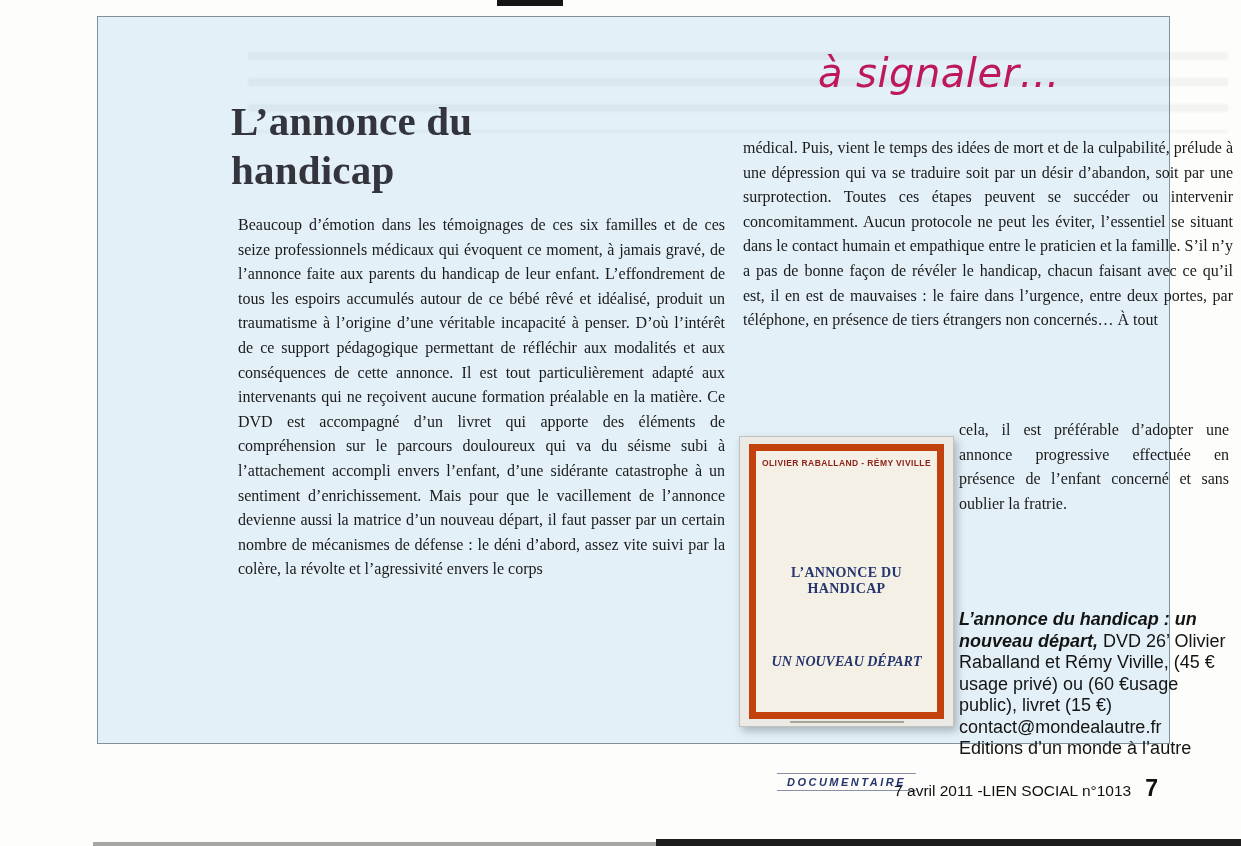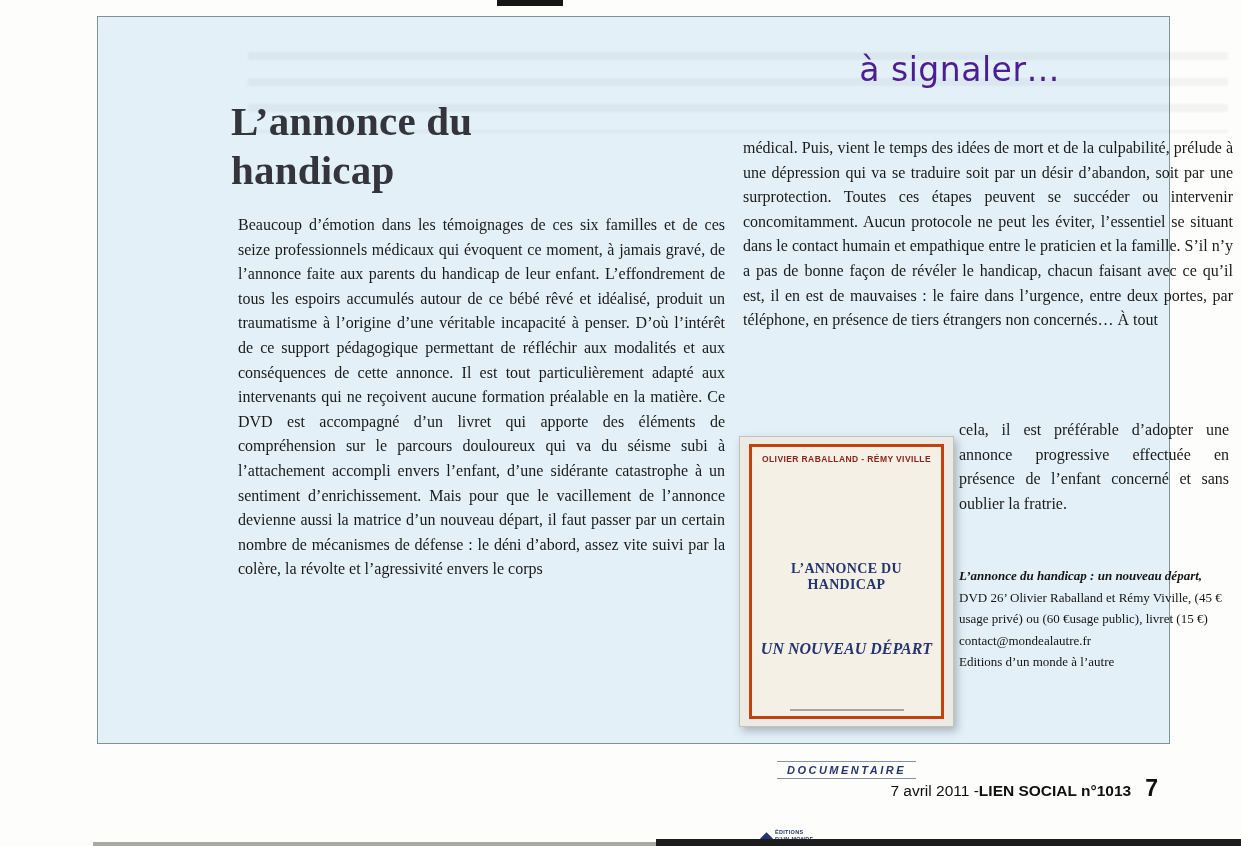--- a/index.html
+++ b/index.html
@@ -14,22 +14,22 @@
     background:#e3f0f7;border:1px solid #7f929a;
   }
   
   .bleed{
     position:absolute;left:150px;top:28px;width:980px;height:88px;
     opacity:.045;filter:blur(1.2px);pointer-events:none;
     background:repeating-linear-gradient(180deg,transparent 0 7px,#2a3340 7px 15px,transparent 15px 26px);
   }
   .signaler{
     position:absolute;top:33px;right:109px;
-    font-family:"DejaVu Sans",sans-serif;
-    font-size:33px;color:#4c1d95;letter-spacing:.5px;
+    font-family:"DejaVu Sans",sans-serif;font-style:italic;
+    font-size:40px;color:#be185d;letter-spacing:.5px;
   }
   .title{
     position:absolute;left:133px;top:80px;width:285px;margin:0;
     font-family:"Liberation Serif",serif;font-weight:700;
     font-size:41px;line-height:49px;color:#33343c;letter-spacing:.2px;
   }
   .body-text{
     position:absolute;margin:0;
     font-size:16px;line-height:24.6px;text-align:justify;color:#1a1a1a;
   }
@@ -38,53 +38,53 @@
   .col-right-wrap{left:861px;top:401px;width:270px;}
 
   .dvd-photo{
     position:absolute;left:641px;top:419px;width:215px;height:291px;
     background:#eceae4;border:1px solid #c2c1ba;
     box-shadow:3px 4px 8px rgba(60,70,80,.35);
     padding:7px 9px;box-sizing:border-box;
   }
   .dvd-cover{
     width:100%;height:100%;box-sizing:border-box;
-    background:#f4f0e6;border:3px solid #c2410c;
+    background:#f4f0e6;border:7px solid #c2410c;
     display:flex;flex-direction:column;align-items:center;text-align:center;
     font-family:"Liberation Sans",sans-serif;padding-top:7px;gap:45px;
   }
   .dvd-authors{font-size:8.5px;font-weight:bold;color:#8d2318;letter-spacing:.4px;text-transform:uppercase;}
   .dvd-rule{width:82%;height:1px;background:#8b8fa5;margin:4px 0 3px;}
   .dvd-title{font-family:"Liberation Serif",serif;font-size:14px;font-weight:bold;color:#25356e;letter-spacing:.3px;}
-  .dvd-subtitle{font-family:"Liberation Serif",serif;font-size:16px;font-weight:bold;font-style:italic;color:#25356e;margin-top:2px;}
+  .dvd-subtitle{font-family:"Liberation Serif",serif;font-size:14px;font-weight:bold;font-style:italic;color:#25356e;margin-top:12px;}
   .illus-frame{
     width:112px;height:148px;border:1px solid #a9a699;background:#fbfaf5;
     margin:6px auto 5px;display:flex;align-items:flex-end;justify-content:center;overflow:hidden;
   }
   .dvd-genre{
     font-size:11px;font-weight:bold;color:#25356e;letter-spacing:2.5px;
     border-top:1px solid #8b8fa5;border-bottom:1px solid #8b8fa5;padding:2px 10px;font-style:italic;
   }
   .dvd-publisher{align-self:flex-start;display:flex;align-items:center;gap:4px;margin:5px 0 0 10px;}
   .pub-diamond{width:9px;height:9px;background:#25356e;transform:rotate(45deg);flex:none;}
   .pub-lines{display:flex;flex-direction:column;text-align:left;font-size:5.5px;line-height:6.5px;color:#25356e;font-weight:bold;letter-spacing:.3px;}
 
   .caption{
-    position:absolute;left:861px;top:548px;width:273px;
-    font-family:Liberation Serif, serif;font-size:13px;line-height:21.5px;color:#141414;
+    position:absolute;left:861px;top:592px;width:273px;
+    font-family:Liberation Sans, sans-serif;font-size:18px;line-height:21.5px;color:#141414;
   }
   .caption p{margin:0;}
   .caption-lead{font-weight:bold;font-style:italic;}
 
   .footer{
     position:absolute;top:775px;left:0;right:83px;
     display:flex;justify-content:flex-end;align-items:baseline;
     font-family:"Liberation Sans",sans-serif;font-size:15.5px;color:#101010;padding-left:28px;
   }
-  .footer .bold{font-weight:bold;}
+  .footer .bold{font-weight:normal;}
   .page-num{font-weight:bold;font-size:23px;margin-left:14px;}
 
   .artifact-top{position:absolute;left:497px;top:0;width:66px;height:6px;background:#151515;}
   .artifact-bottom-dark{position:absolute;left:656px;top:839px;width:585px;height:7px;background:#1d1d1d;}
   .artifact-bottom-gray{position:absolute;left:93px;top:842px;width:563px;height:4px;background:#a7a7a3;}
 </style>
 </head>
 <body>
 
 <div class="scan-page">

